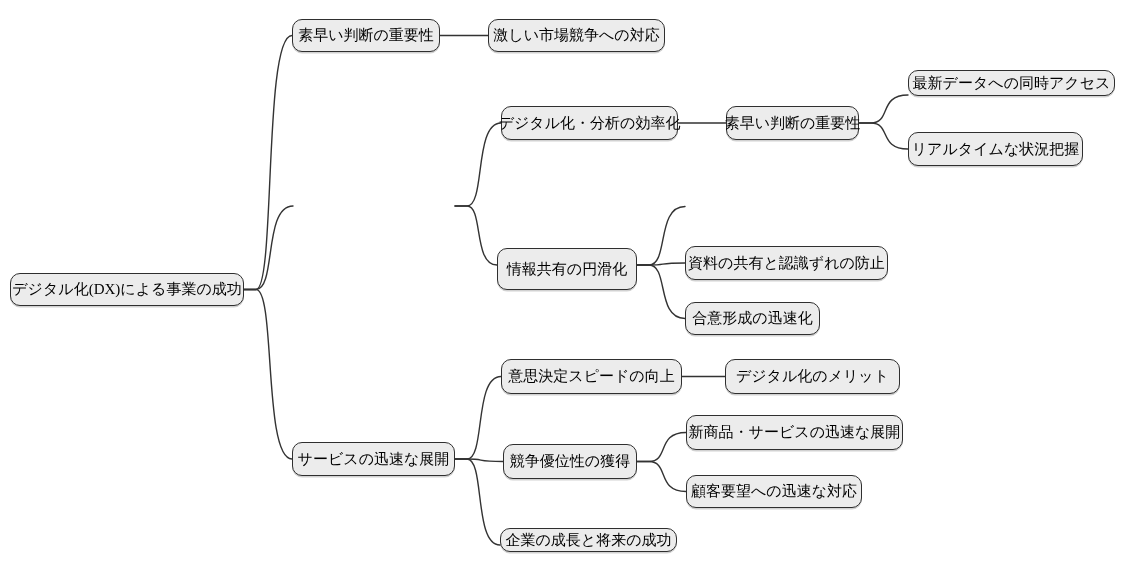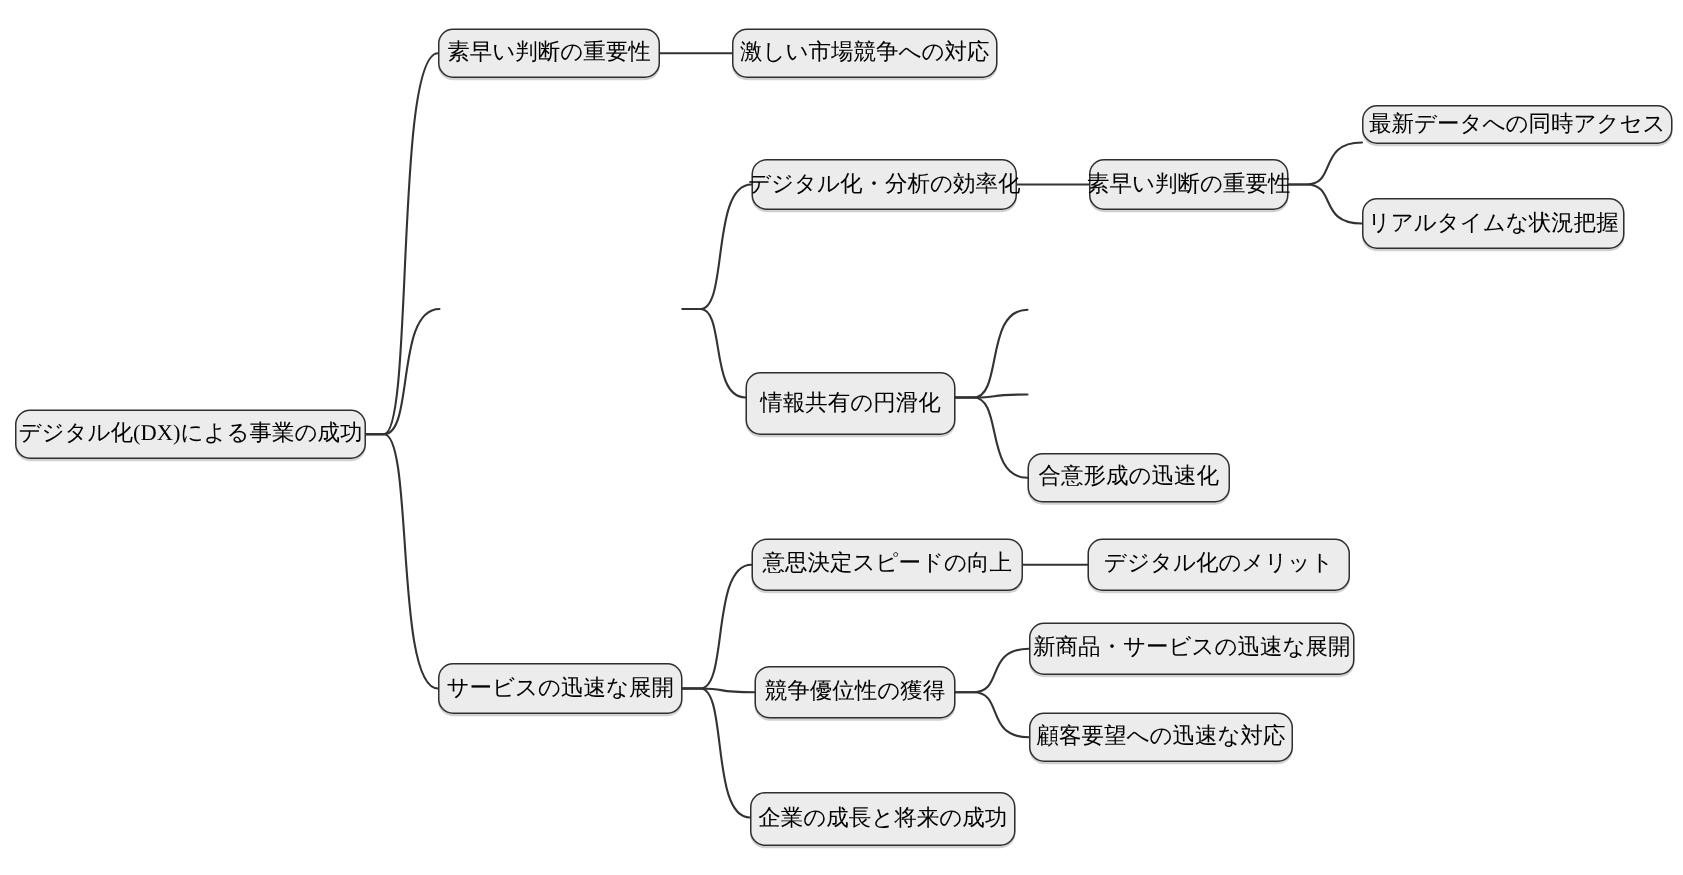--- a/index.html
+++ b/index.html
@@ -91,20 +91,23 @@
   </div>
   <div class="node" style="left:908px;top:70px;width:207px;height:26px">
     <span class="node-label">最新データへの同時アクセス</span>
   </div>
   <div class="node" style="left:908px;top:132px;width:175px;height:34px">
     <span class="node-label">リアルタイムな状況把握</span>
   </div>
   <div class="node" style="left:497px;top:248px;width:140px;height:42px">
     <span class="node-label">情報共有の円滑化</span>
   </div>
+  <div class="node" style="left:685px;top:246px;width:203px;height:34px">
+    <span class="node-label">資料の共有と認識ずれの防止</span>
+  </div>
   <div class="node" style="left:685px;top:302px;width:135px;height:33px">
     <span class="node-label">合意形成の迅速化</span>
   </div>
 
   <div class="node" style="left:292px;top:442px;width:163px;height:34px">
     <span class="node-label">サービスの迅速な展開</span>
   </div>
   <div class="node" style="left:501px;top:359px;width:181px;height:35px">
     <span class="node-label">意思決定スピードの向上</span>
   </div>
@@ -113,16 +116,16 @@
   </div>
   <div class="node" style="left:503px;top:444px;width:134px;height:35px">
     <span class="node-label">競争優位性の獲得</span>
   </div>
   <div class="node" style="left:686px;top:415px;width:217px;height:35px">
     <span class="node-label">新商品・サービスの迅速な展開</span>
   </div>
   <div class="node" style="left:686px;top:475px;width:176px;height:33px">
     <span class="node-label">顧客要望への迅速な対応</span>
   </div>
-  <div class="node" style="left:500px;top:528px;width:177px;height:36px">
+  <div class="node" style="left:500px;top:528px;width:177px;height:24px">
     <span class="node-label">企業の成長と将来の成功</span>
   </div>
 </div>
 
 </body></html>

